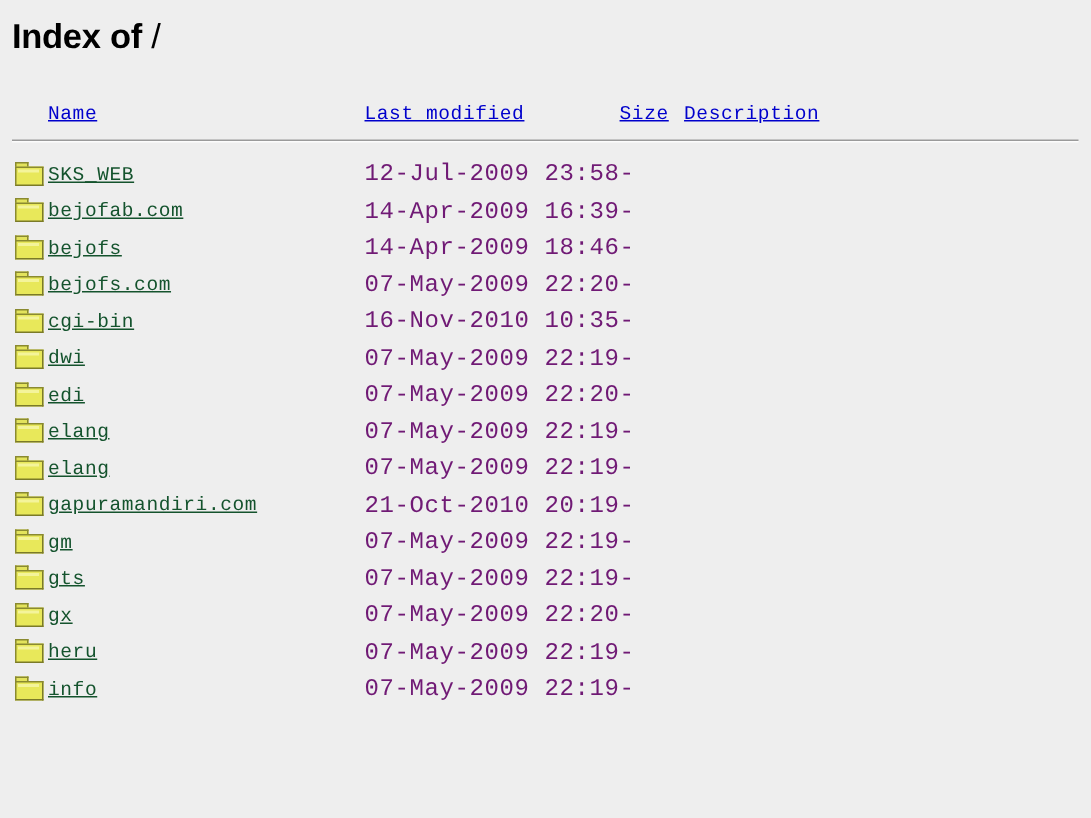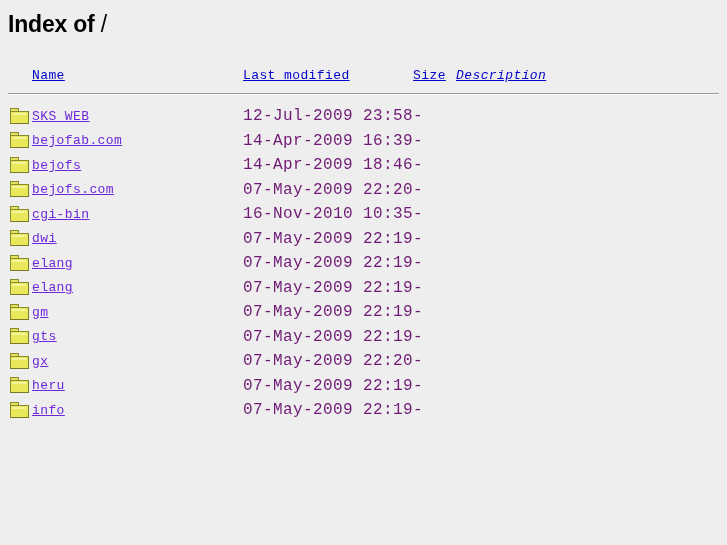--- a/index.html
+++ b/index.html
@@ -60,21 +60,21 @@
     text-align: left;
     vertical-align: middle;
     white-space: nowrap;
   }
 
   
   .col-icon  { width: 24px; }
   .col-name  { width: 211px; }
   .col-date  { width: 161px; }
   .col-size  { width: 43px; text-align: left; padding-right: 8px !important; }
-  .col-desc  { width: auto; font-style: italic; }
+  .col-desc  { width: auto; }
 
   
   .head-row td {
     height: 34px;
     padding-top: 8px !important;
     vertical-align: bottom;
   }
   .head-link {
     color: #0000cc;
     text-decoration: underline;
@@ -99,21 +99,21 @@
     border-bottom: 1px solid #fcfcfc;
   }
 
   
   .file-row td {
     height: 24.5px;
     padding: 0 !important;
   }
 
   .name-link {
-    color: #6d28d9;
+    color: #14532d;
     text-decoration: underline;
     font-family: "Liberation Mono", monospace;
     font-size: 13px;
     letter-spacing: 0.4px;
     cursor: pointer;
     text-align: right;
   }
 
   .date-cell, .size-cell, .desc-cell {
     font-family: "Liberation Mono", monospace;
@@ -272,35 +272,61 @@
           <td class="col-desc desc-cell"></td>
         </tr>
         <tr class="file-row">
           <td class="col-icon">
             <span class="folder-icon">
               <span class="tab"></span>
               <span class="body"></span>
               <span class="sheen"></span>
             </span>
           </td>
+          <td class="col-name"><span class="name-link">edi</span></td>
+          <td class="col-date date-cell">07-May-2009 22:20</td>
+          <td class="col-size size-cell">-</td>
+          <td class="col-desc desc-cell"></td>
+        </tr>
+        <tr class="file-row">
+          <td class="col-icon">
+            <span class="folder-icon">
+              <span class="tab"></span>
+              <span class="body"></span>
+              <span class="sheen"></span>
+            </span>
+          </td>
           <td class="col-name"><span class="name-link">elang</span></td>
           <td class="col-date date-cell">07-May-2009 22:19</td>
           <td class="col-size size-cell">-</td>
           <td class="col-desc desc-cell"></td>
         </tr>
         <tr class="file-row">
           <td class="col-icon">
             <span class="folder-icon">
               <span class="tab"></span>
               <span class="body"></span>
               <span class="sheen"></span>
             </span>
           </td>
           <td class="col-name"><span class="name-link">elang</span></td>
           <td class="col-date date-cell">07-May-2009 22:19</td>
+          <td class="col-size size-cell">-</td>
+          <td class="col-desc desc-cell"></td>
+        </tr>
+        <tr class="file-row">
+          <td class="col-icon">
+            <span class="folder-icon">
+              <span class="tab"></span>
+              <span class="body"></span>
+              <span class="sheen"></span>
+            </span>
+          </td>
+          <td class="col-name"><span class="name-link">gapuramandiri.com</span></td>
+          <td class="col-date date-cell">21-Oct-2010 20:19</td>
           <td class="col-size size-cell">-</td>
           <td class="col-desc desc-cell"></td>
         </tr>
         <tr class="file-row">
           <td class="col-icon">
             <span class="folder-icon">
               <span class="tab"></span>
               <span class="body"></span>
               <span class="sheen"></span>
             </span>

